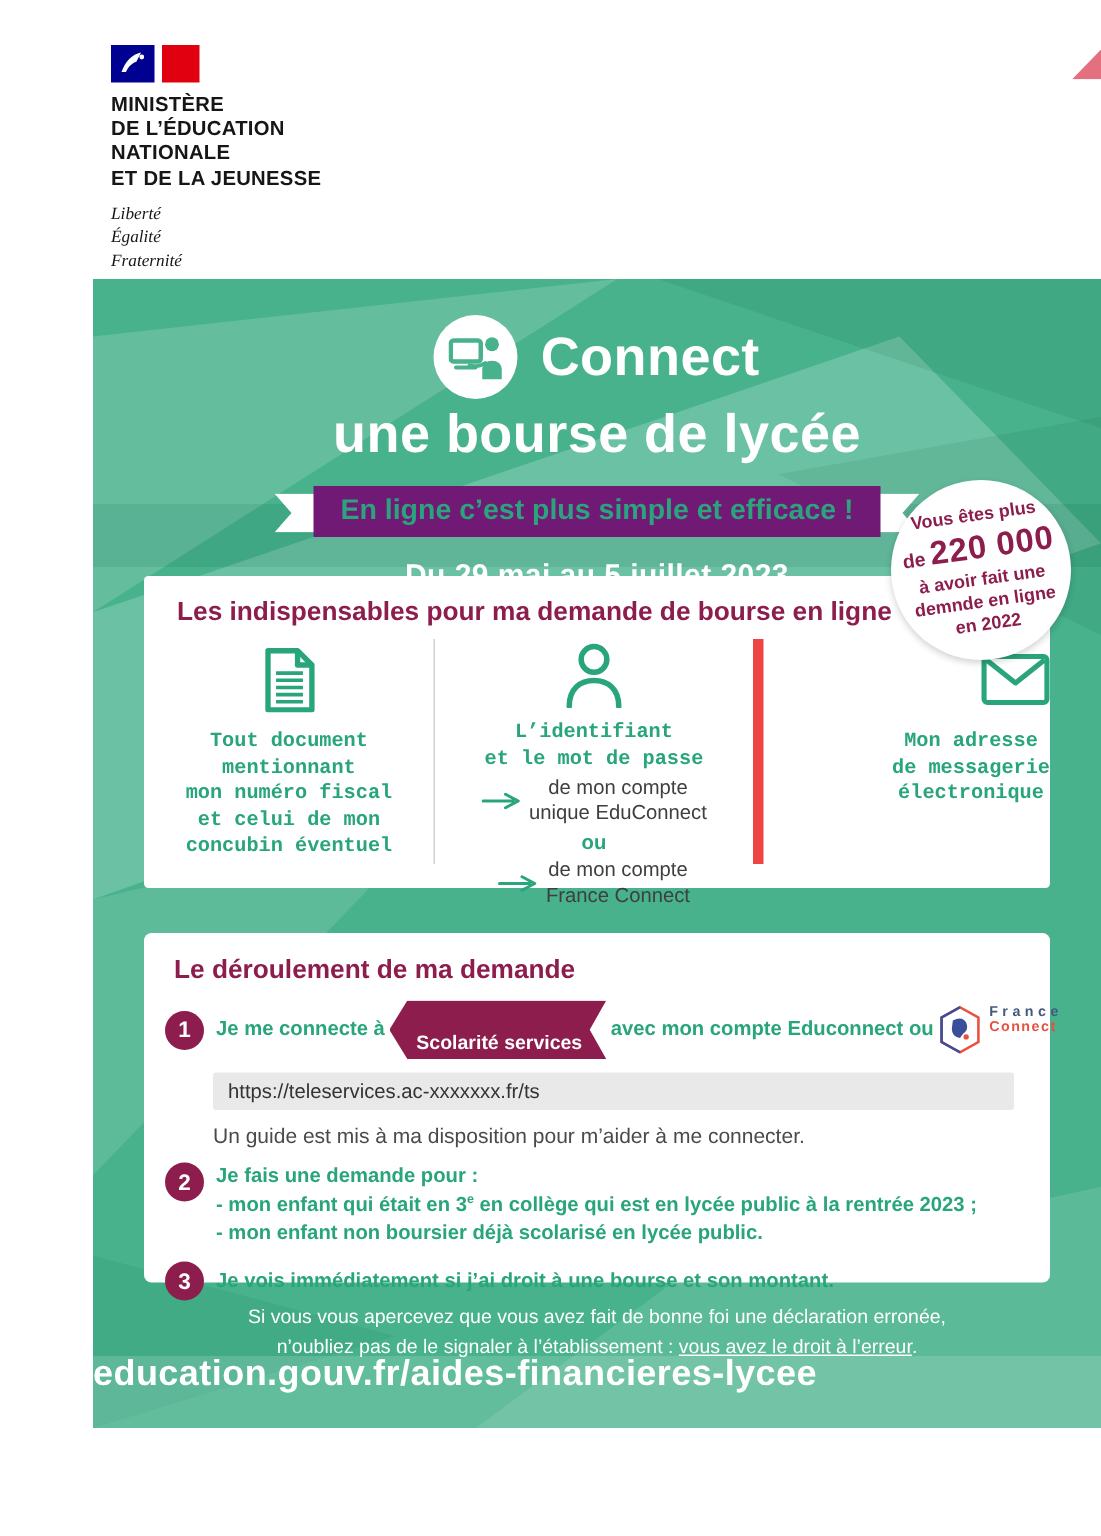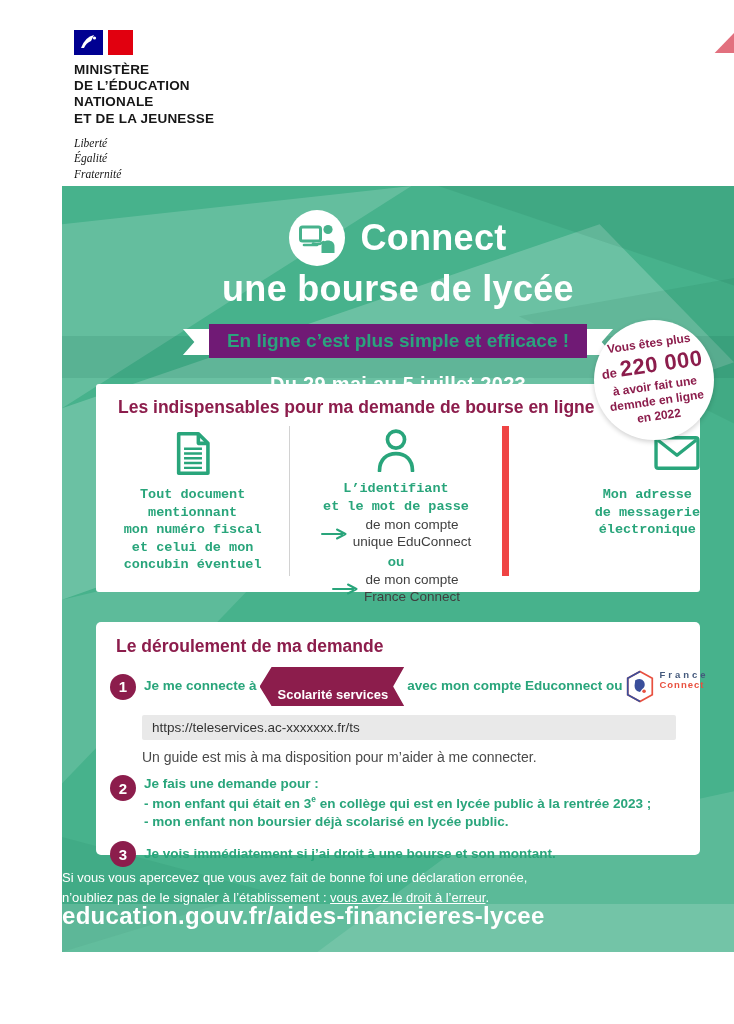--- a/index.html
+++ b/index.html
@@ -93,21 +93,21 @@
   .fc-logo{margin-left:auto;display:flex;align-items:flex-start;gap:4px;}
   .fc-text{line-height:1.1;}
   .fc-france{color:#44597c;font-size:9.5px;font-weight:700;letter-spacing:3px;}
   .fc-connect{color:#e8503f;font-size:9.5px;font-weight:700;letter-spacing:1px;}
   .url-bar{margin:9px 12px 0 46px;background:#e9e9e9;border-radius:2px;color:#333333;
            font-size:13.5px;padding:5px 10px;width:534px;box-sizing:border-box;}
   .guide{margin:9px 0 0 46px;color:#4a4a4a;font-size:14px;}
   .bullets{margin-top:1px;}
 
   
-  .foot-note{position:absolute;left:0;top:682px;width:100%;text-align:left;color:#ffffff;
+  .foot-note{position:absolute;left:0;top:682px;width:100%;text-align:center;color:#ffffff;
              font-size:13px;line-height:1.55;z-index:2;}
   .err-link{text-decoration:underline;cursor:pointer;}
   .site-url{position:absolute;left:0;top:716px;width:100%;color:#ffffff;
             font-weight:700;font-size:24px;letter-spacing:.3px;z-index:2;}
   sup{font-size:.62em;}
 </style>
 </head>
 <body>
 
 <div class="page">

